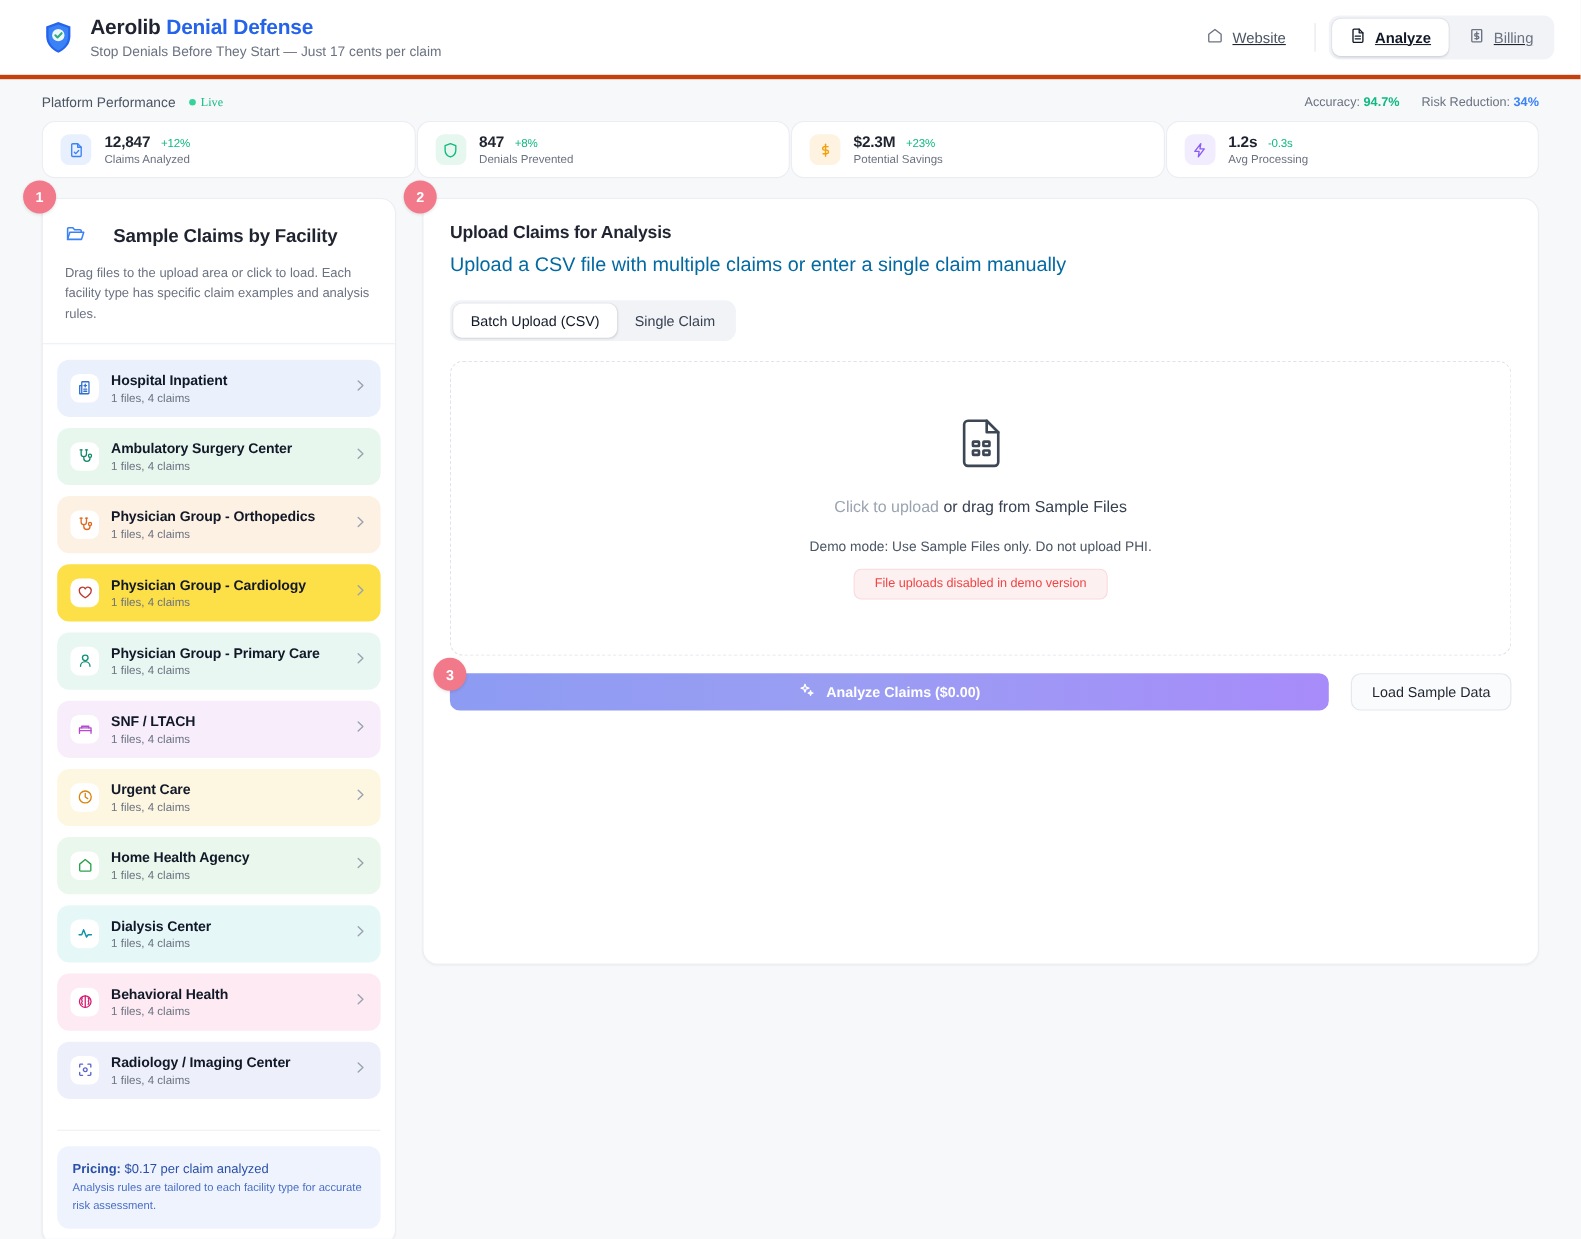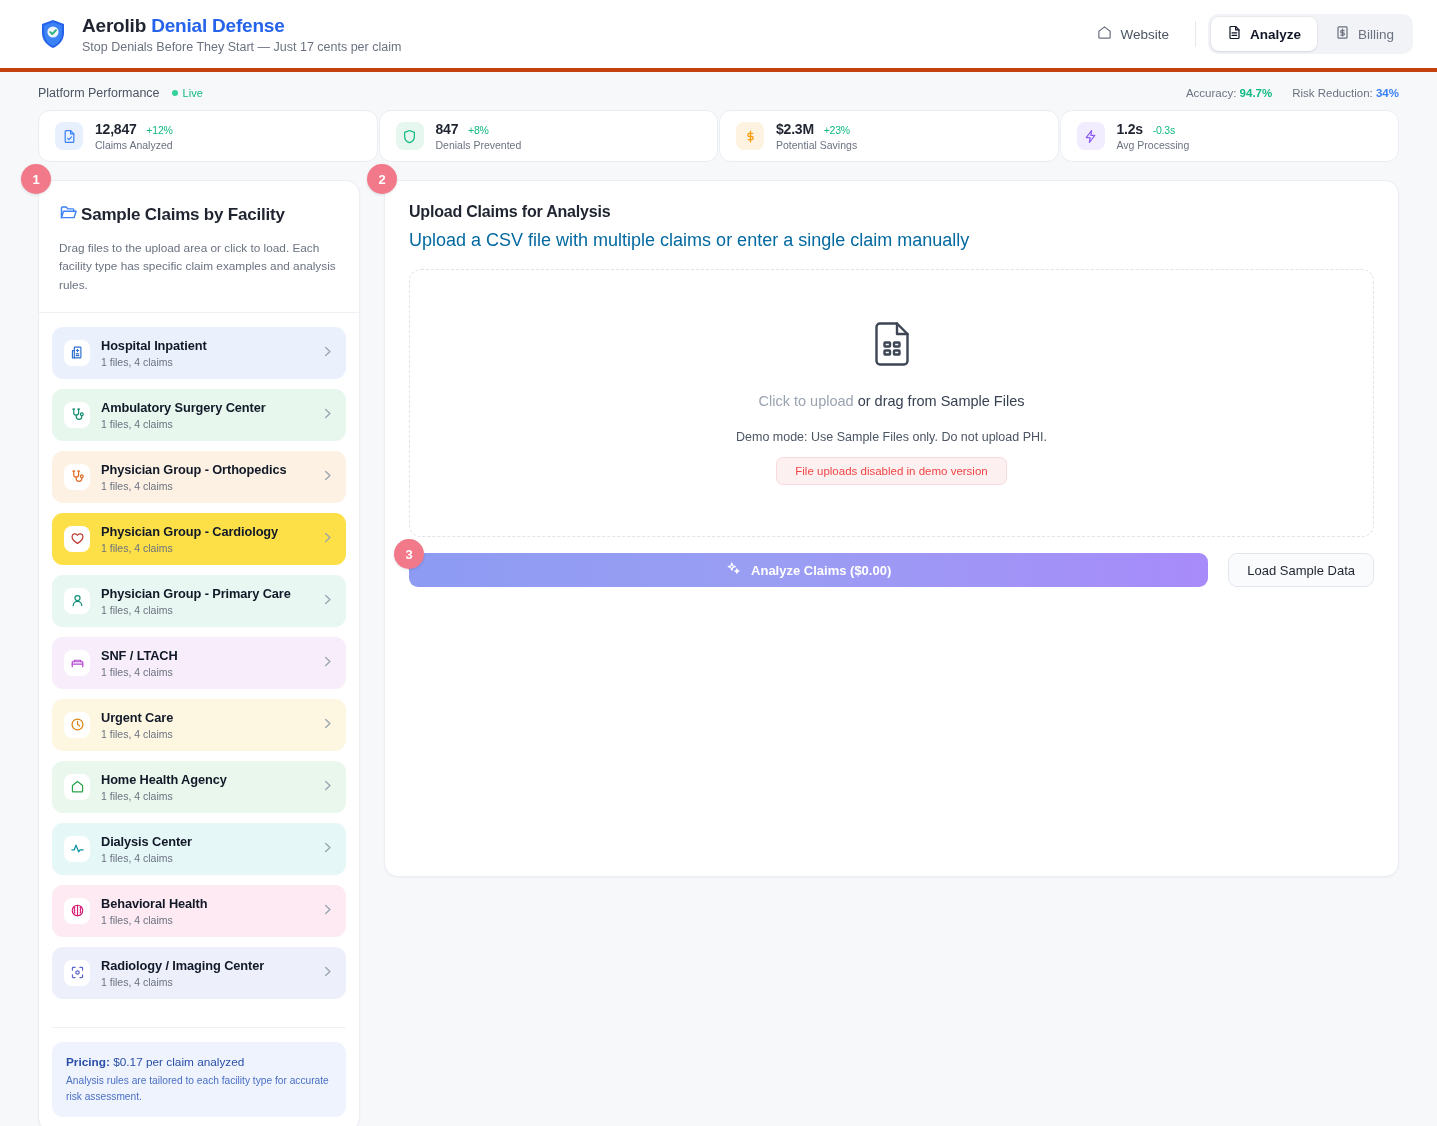--- a/index.html
+++ b/index.html
@@ -19,21 +19,21 @@
     border-bottom: 4px solid #c2410c;
     display: flex; align-items: center;
     padding: 0 24px 0 38px;
   }
   .brand { display: flex; align-items: center; gap: 14px; }
   .shield-wrap { width: 30px; height: 34px; display:flex; align-items:center; justify-content:center; }
   .brand-text .line1 { font-size: 19px; font-weight: bold; letter-spacing: -0.2px; }
   .brand-text .line1 .accent { color: #2563eb; }
   .brand-text .line2 { font-size: 12.5px; color: #6b7280; margin-top: 3px; }
 
-  .topnav { margin-left: auto; display: flex; align-items: center; gap: 4px; }
+  .topnav { margin-left: auto; display: flex; align-items: center; gap: 4px; text-decoration: underline; }
   .nav-link {
     display: flex; align-items: center; gap: 8px;
     font-size: 13.5px; color: #4b5563;
     padding: 9px 14px; border-radius: 9px;
     background: transparent; border: none; cursor: pointer;
     font-family: inherit;
   }
   .nav-divider { width: 1px; height: 26px; background: #e5e7eb; margin: 0 8px; }
   .segbar {
     display: flex; align-items: center; gap: 2px;
@@ -49,21 +49,21 @@
     background: #ffffff; color: #111827; font-weight: bold;
     box-shadow: 0 1px 2px rgba(16,24,40,.09), 0 0 0 1px rgba(16,24,40,.04);
   }
 
   
   .perf-row {
     display: flex; align-items: center;
     padding: 14px 38px 0 38px;
   }
   .perf-title { font-size: 12.5px; color: #4b5563; }
-  .live { display: inline-flex; align-items: center; gap: 5px; margin-left: 12px; font-size: 11px; color: #10b981; }
+  .live { display: inline-flex; align-items: center; gap: 5px; margin-left: 12px; font-size: 11px; color: #10b981; font-family: Liberation Serif, serif; }
   .live .dot { width: 6px; height: 6px; border-radius: 50%; background: #34d399; display:inline-block; }
   .perf-right { margin-left: auto; display: flex; gap: 20px; font-size: 11.5px; color: #6b7280; }
   .perf-right b { font-weight: bold; }
   .v-green { color: #10b981; }
   .v-blue  { color: #3b82f6; }
 
   
   .stats {
     display: grid; grid-template-columns: repeat(4, 1fr); gap: 1px;
     padding: 10px 38px 0 38px;
@@ -92,21 +92,21 @@
     background: #f2798a; color: #ffffff;
     font-size: 13px; font-weight: bold;
     display: flex; align-items: center; justify-content: center;
     box-shadow: 0 1px 3px rgba(0,0,0,.12);
     z-index: 5;
   }
 
   
   .left { width: 322px; flex: 0 0 322px; padding-bottom: 14px; }
   .lp-head { padding: 22px 20px 18px 20px; }
-  .lp-title { display: flex; align-items: center; gap: 3px; font-size: 17px; font-weight: bold; letter-spacing: -0.2px; }
+  .lp-title { display: flex; align-items: center; gap: 25px; font-size: 17px; font-weight: bold; letter-spacing: -0.2px; }
   .lp-sub { font-size: 11.8px; line-height: 1.55; color: #6b7280; margin-top: 12px; }
   .lp-divider { height: 1px; background: #edf0f4; }
 
   .flist { padding: 14px 13px 0 13px; display: flex; flex-direction: column; gap: 10px; }
   .fitem {
     display: flex; align-items: center; gap: 11px;
     border-radius: 11px; padding: 11px 12px; cursor: pointer;
   }
   .fico { width: 26px; height: 26px; border-radius: 8px; background: #ffffff;
           display:flex; align-items:center; justify-content:center; flex: 0 0 auto; }
@@ -549,20 +549,24 @@
       </div>
     </div>
   </div>
 
   <div class="panel right">
     <div class="step-badge">2</div>
 
     <div class="rp-title">Upload Claims for Analysis</div>
     <div class="rp-sub">Upload a CSV file with multiple claims or enter a single claim manually</div>
 
+    <div class="tabs">
+      <button class="tab active">Batch Upload (CSV)</button>
+      <button class="tab">Single Claim</button>
+    </div>
 
     <div class="dropzone">
       <span class="dz-icon">
         <svg width="42" height="46" viewBox="0 0 42 46" fill="none" stroke="#3d4654" stroke-width="2.4" stroke-linecap="round" stroke-linejoin="round">
           <path d="M26 2.5 H9 A3.5 3.5 0 0 0 5.5 6 V40 A3.5 3.5 0 0 0 9 43.5 H33 A3.5 3.5 0 0 0 36.5 40 V13 Z"></path>
           <path d="M26 2.5 V13 H36.5"></path>
           <rect x="13.5" y="21.5" width="5.5" height="4" rx="0.6"></rect>
           <rect x="23" y="21.5" width="5.5" height="4" rx="0.6"></rect>
           <rect x="13.5" y="29.5" width="5.5" height="4" rx="0.6"></rect>
           <rect x="23" y="29.5" width="5.5" height="4" rx="0.6"></rect>

